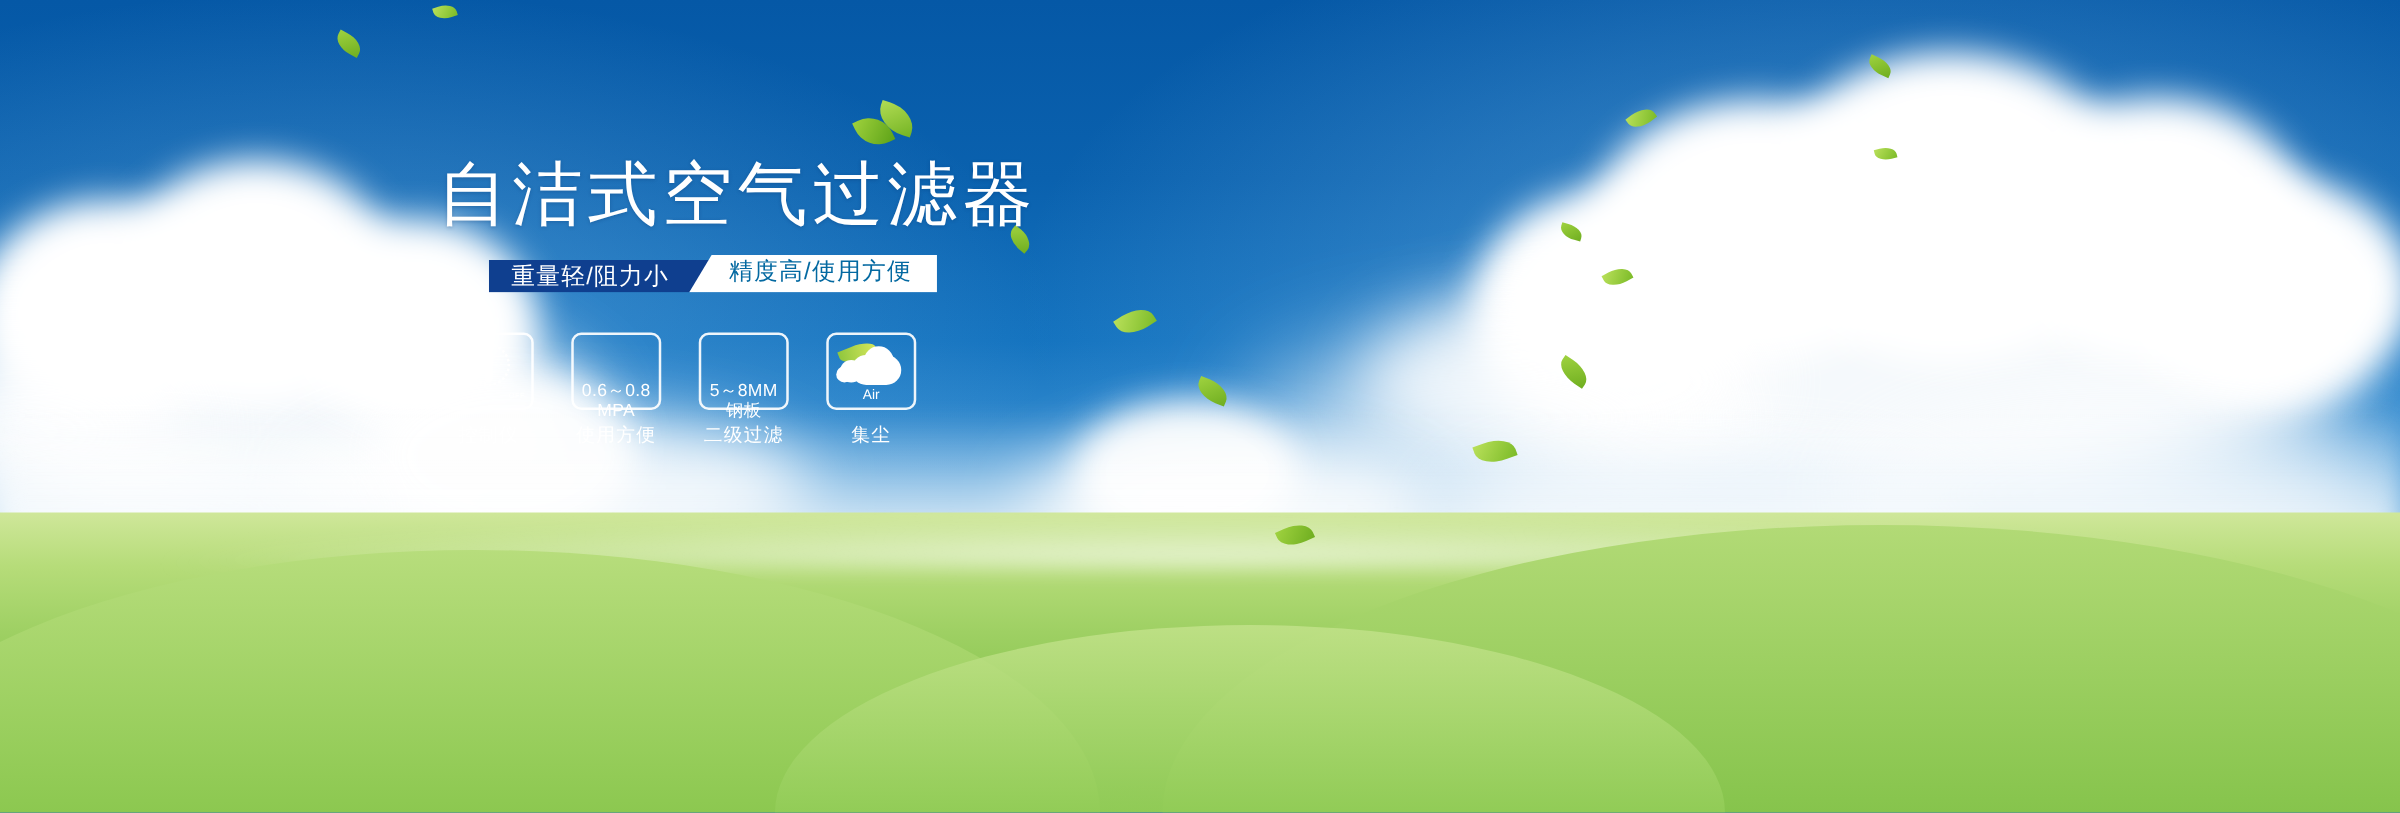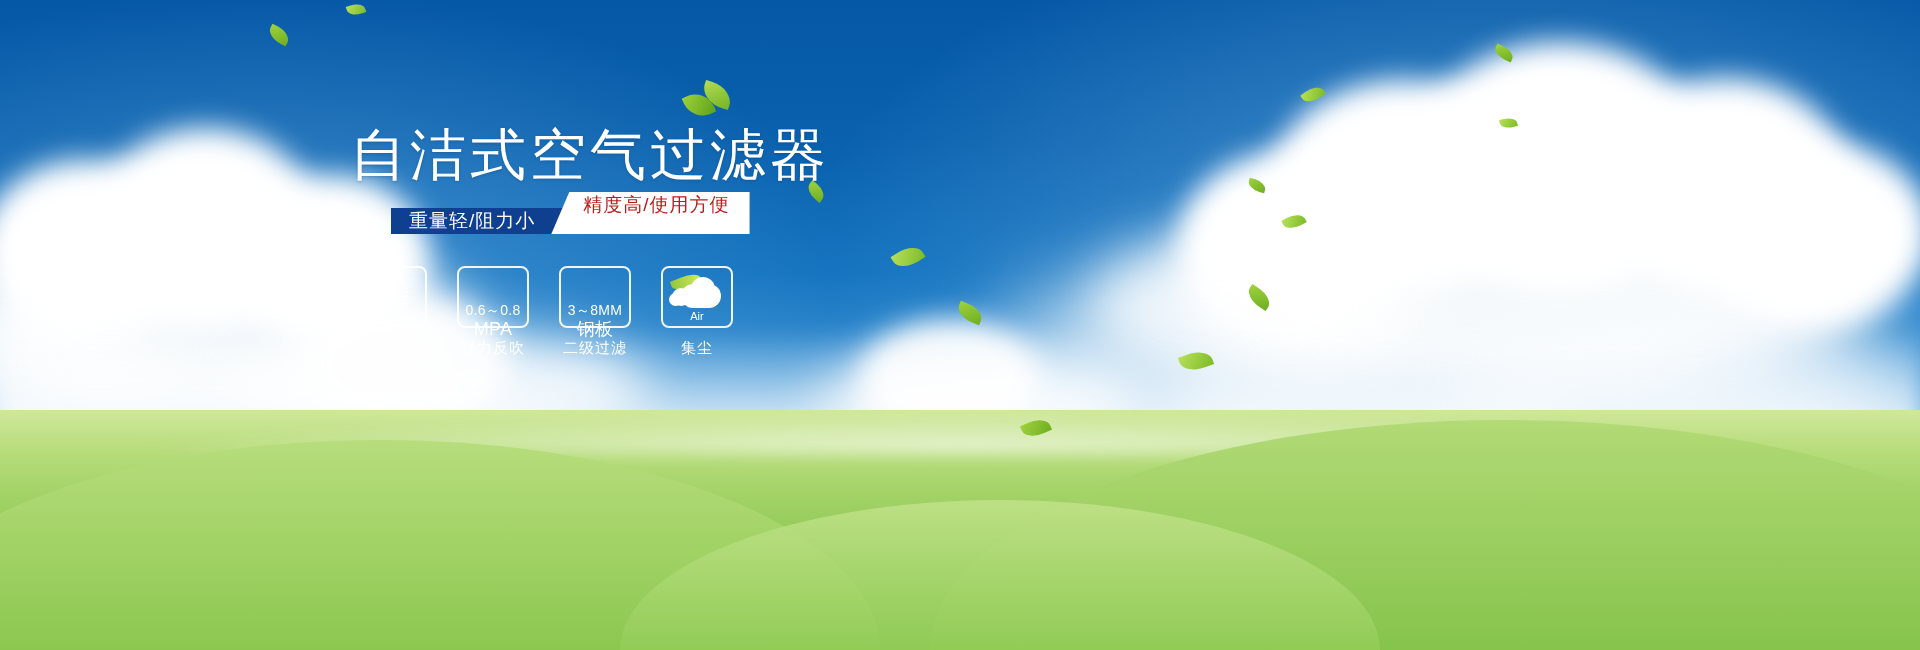--- a/index.html
+++ b/index.html
@@ -77,34 +77,34 @@
     border-radius:0 80% 0 80%; background:linear-gradient(140deg,#b2dc54,#74b424); transform:rotate(18deg); }
 
   .badges { position:absolute; left:350px; top:192px; display:flex; align-items:flex-end; height:42px;margin-left:41px; }
   .badge { display:flex; align-items:center; justify-content:center; font-size:19px; letter-spacing:1px; white-space:nowrap; }
   .badge-dark {
     background:#0f3f8f; color:#ffffff; padding:0 22px 0 18px;
     clip-path:polygon(0 0, 100% 0, calc(100% - 18px) 100%, 0 100%);
     padding-right:34px;
   }
   .badge-light {
-    background:#ffffff; color:#b91c1c; padding:0 20px 16px 14px; margin-left:-18px;
+    background:#ffffff; color:#0369a1; padding:0 20px 4px 14px; margin-left:-18px;
     clip-path:polygon(18px 0, 100% 0, 100% 100%, 0 100%);
     padding-left:32px;
   }
 
   .features { position:absolute; left:352px; top:266px; display:flex; gap:24px; }
   .feat { width:78px; display:flex; flex-direction:column; align-items:center; }
   .feat .box {
     width:72px; height:62px; border:2px solid rgba(255,255,255,.92); border-radius:8px;
     display:flex; flex-direction:column; align-items:center; justify-content:center;
     color:#fff; line-height:1.12; text-align:center;
   }
   .feat .box .t1 { font-size:14px; letter-spacing:.3px;margin-top:48px; }
-  .feat .box .t2 { font-size:18px; letter-spacing:.3px; }
+  .feat .box .t2 { font-size:14px; letter-spacing:.3px; }
   .feat .cap { margin-top:11px; font-size:15px; color:#ffffff; white-space:nowrap; letter-spacing:1px; }
 
   
   .dial { position:relative; width:52px; height:46px; }
   .dial .ring { position:absolute; left:9px; top:1px; width:34px; height:34px; border-radius:50%;
     border:2px dotted #fff; }
   .dial .needle { position:absolute; left:23px; top:6px; width:6px; height:26px; background:#fff; border-radius:3px; }
   .dial .no { position:absolute; left:-2px; top:22px; font-size:6px; color:#fff; letter-spacing:.3px; }
   .dial .off { position:absolute; right:-3px; bottom:-1px; font-size:6px; color:#fff; letter-spacing:.3px; }
 
@@ -206,27 +206,27 @@
           </div>
         </div>
         <div class="cap">控制仪</div>
       </div>
 
       <div class="feat">
         <div class="box">
           <div class="t1">0.6～0.8</div>
           <div class="t2">MPA</div>
         </div>
-        <div class="cap">强力反吹</div>
-      </div>
-
-
-      <div class="feat">
-        <div class="box">
-          <div class="t1">3～8MM</div>
+        <div class="cap">使用方便</div>
+      </div>
+
+
+      <div class="feat">
+        <div class="box">
+          <div class="t1">5～8MM</div>
           <div class="t2">钢板</div>
         </div>
         <div class="cap">二级过滤</div>
       </div>
 
       <div class="feat">
         <div class="box">
           <div class="cloudicon">
             <div class="swoosh"></div>
             <div class="c1"></div>

